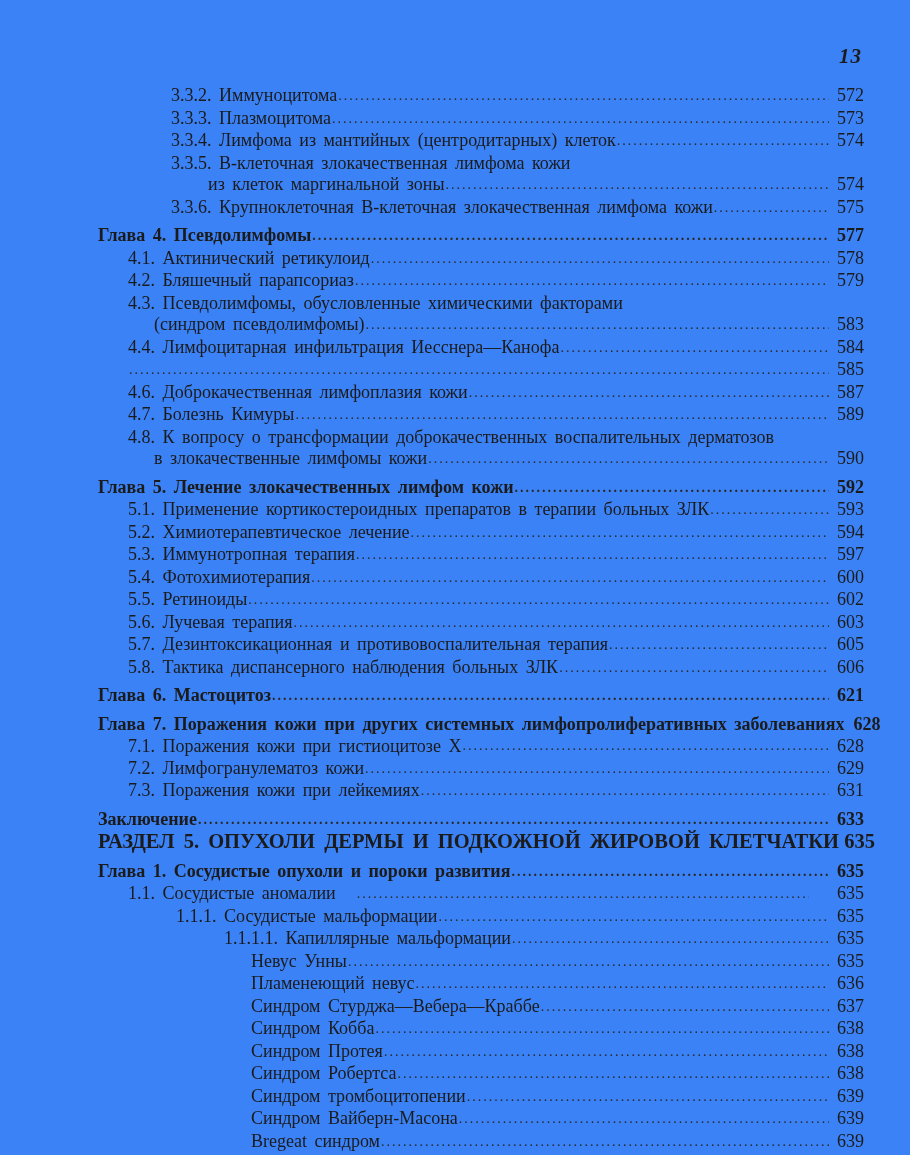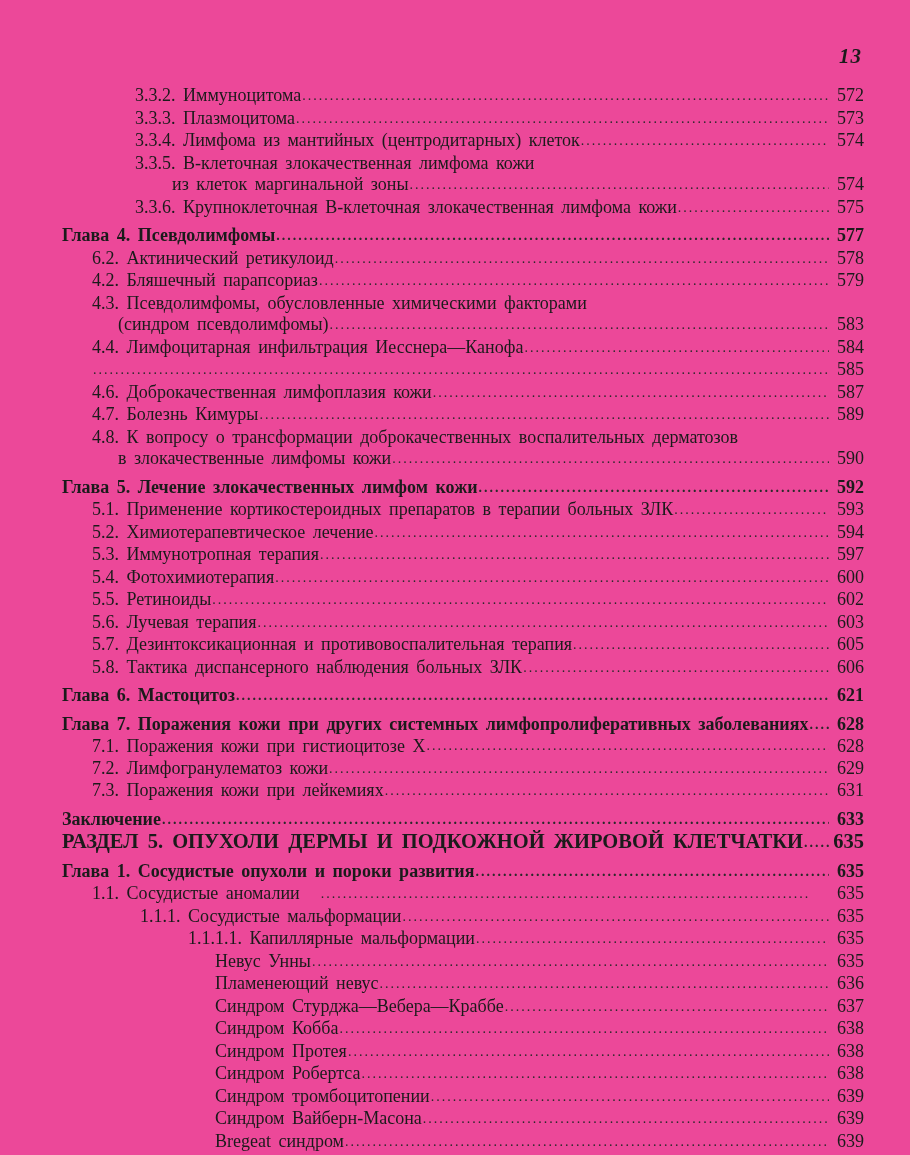--- a/index.html
+++ b/index.html
@@ -5,25 +5,25 @@
   html, body {
     margin: 0;
     padding: 0;
     background: #e9e9e9;
   }
   .page {
     position: relative;
     width: 910px;
     height: 1155px;
     margin: 0 auto;
-    background: #ec4899;
+    background: #3b82f6;
     color: #1b1b1b;
     font-family: "Liberation Serif", serif;
     box-sizing: border-box;
-    padding: 44px 46px 20px 62px;
+    padding: 44px 46px 20px 98px;
     overflow: hidden;
   }
   .page-number {
     text-align: right;
     font-size: 21px;
     font-weight: bold;
     font-style: italic;
     padding-right: 2px;
     margin-bottom: 16px;
     letter-spacing: 1px;
@@ -101,21 +101,21 @@
         <span class="label">3.3.6. Крупноклеточная В-клеточная злокачественная лимфома кожи</span>
         <span class="dots">................................................................................................................................................................................................................................................................................................................................................................................................................</span>
         <span class="pg">575</span>
       </div>
       <div class="row chapter" style="padding-left: 0px;">
         <span class="label">Глава 4. Псевдолимфомы</span>
         <span class="dots">................................................................................................................................................................................................................................................................................................................................................................................................................</span>
         <span class="pg">577</span>
       </div>
       <div class="row item" style="padding-left: 30px;">
-        <span class="label">6.2. Актинический ретикулоид</span>
+        <span class="label">4.1. Актинический ретикулоид</span>
         <span class="dots">................................................................................................................................................................................................................................................................................................................................................................................................................</span>
         <span class="pg">578</span>
       </div>
       <div class="row item" style="padding-left: 30px;">
         <span class="label">4.2. Бляшечный парапсориаз</span>
         <span class="dots">................................................................................................................................................................................................................................................................................................................................................................................................................</span>
         <span class="pg">579</span>
       </div>
       <div class="row item nopage" style="padding-left: 30px;">
         <span class="label">4.3. Псевдолимфомы, обусловленные химическими факторами</span>

